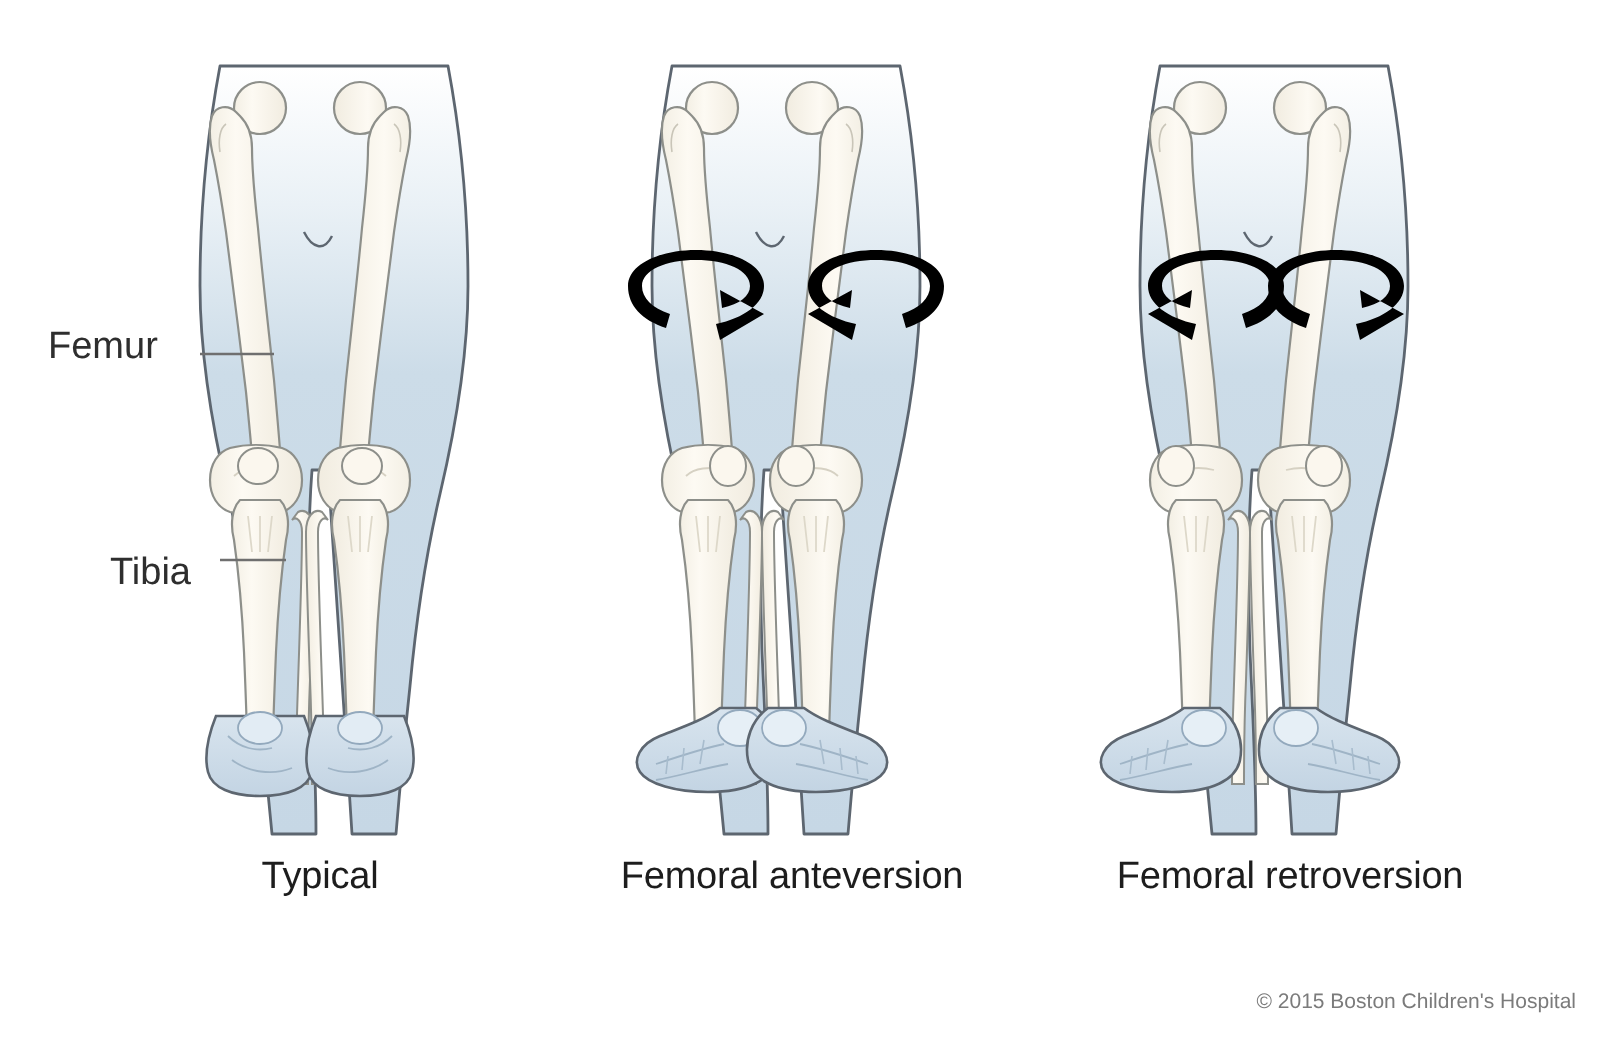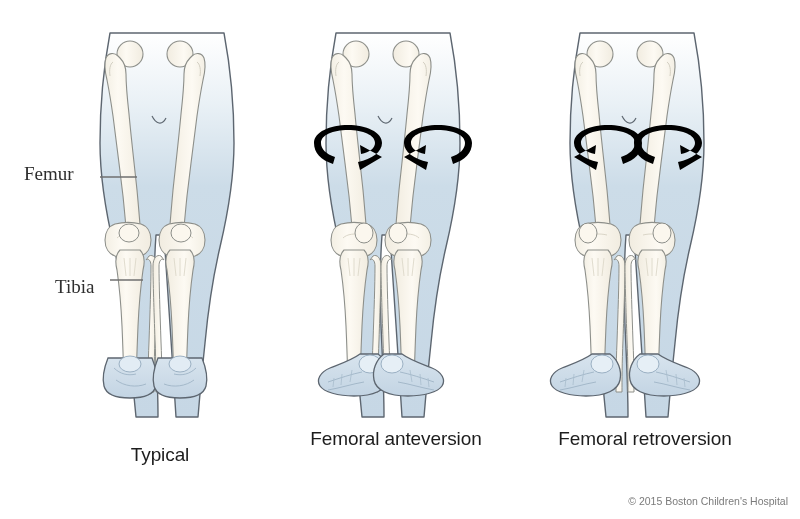--- a/index.html
+++ b/index.html
@@ -22,27 +22,27 @@
   }
   .panel-caption {
     position: absolute;
     text-align: center;
     font-family: "Liberation Sans", sans-serif;
     font-size: 19px;
     color: #1d1d1d;
     letter-spacing: -0.1px;
     white-space: nowrap;
   }
-  #caption-typical   { left: 60px;  top: 444px; width: 200px; text-align: center; }
+  #caption-typical   { left: 60px;  top: 428px; width: 200px; text-align: center; }
   #caption-ante      { left: 276px; top: 428px; width: 240px; }
   #caption-retro     { left: 520px; top: 428px; width: 250px; }
 
   .anno-label {
     position: absolute;
-    font-family: Liberation Serif, serif;
+    font-family: Liberation Sans, sans-serif;
     font-size: 19px;
     color: #2e2e2e;
     white-space: nowrap;
   }
   #label-femur { left: 24px; top: 163px; }
   #label-tibia { left: 55px; top: 276px; }
 
   #copyright {
     position: absolute;
     right: 12px;

